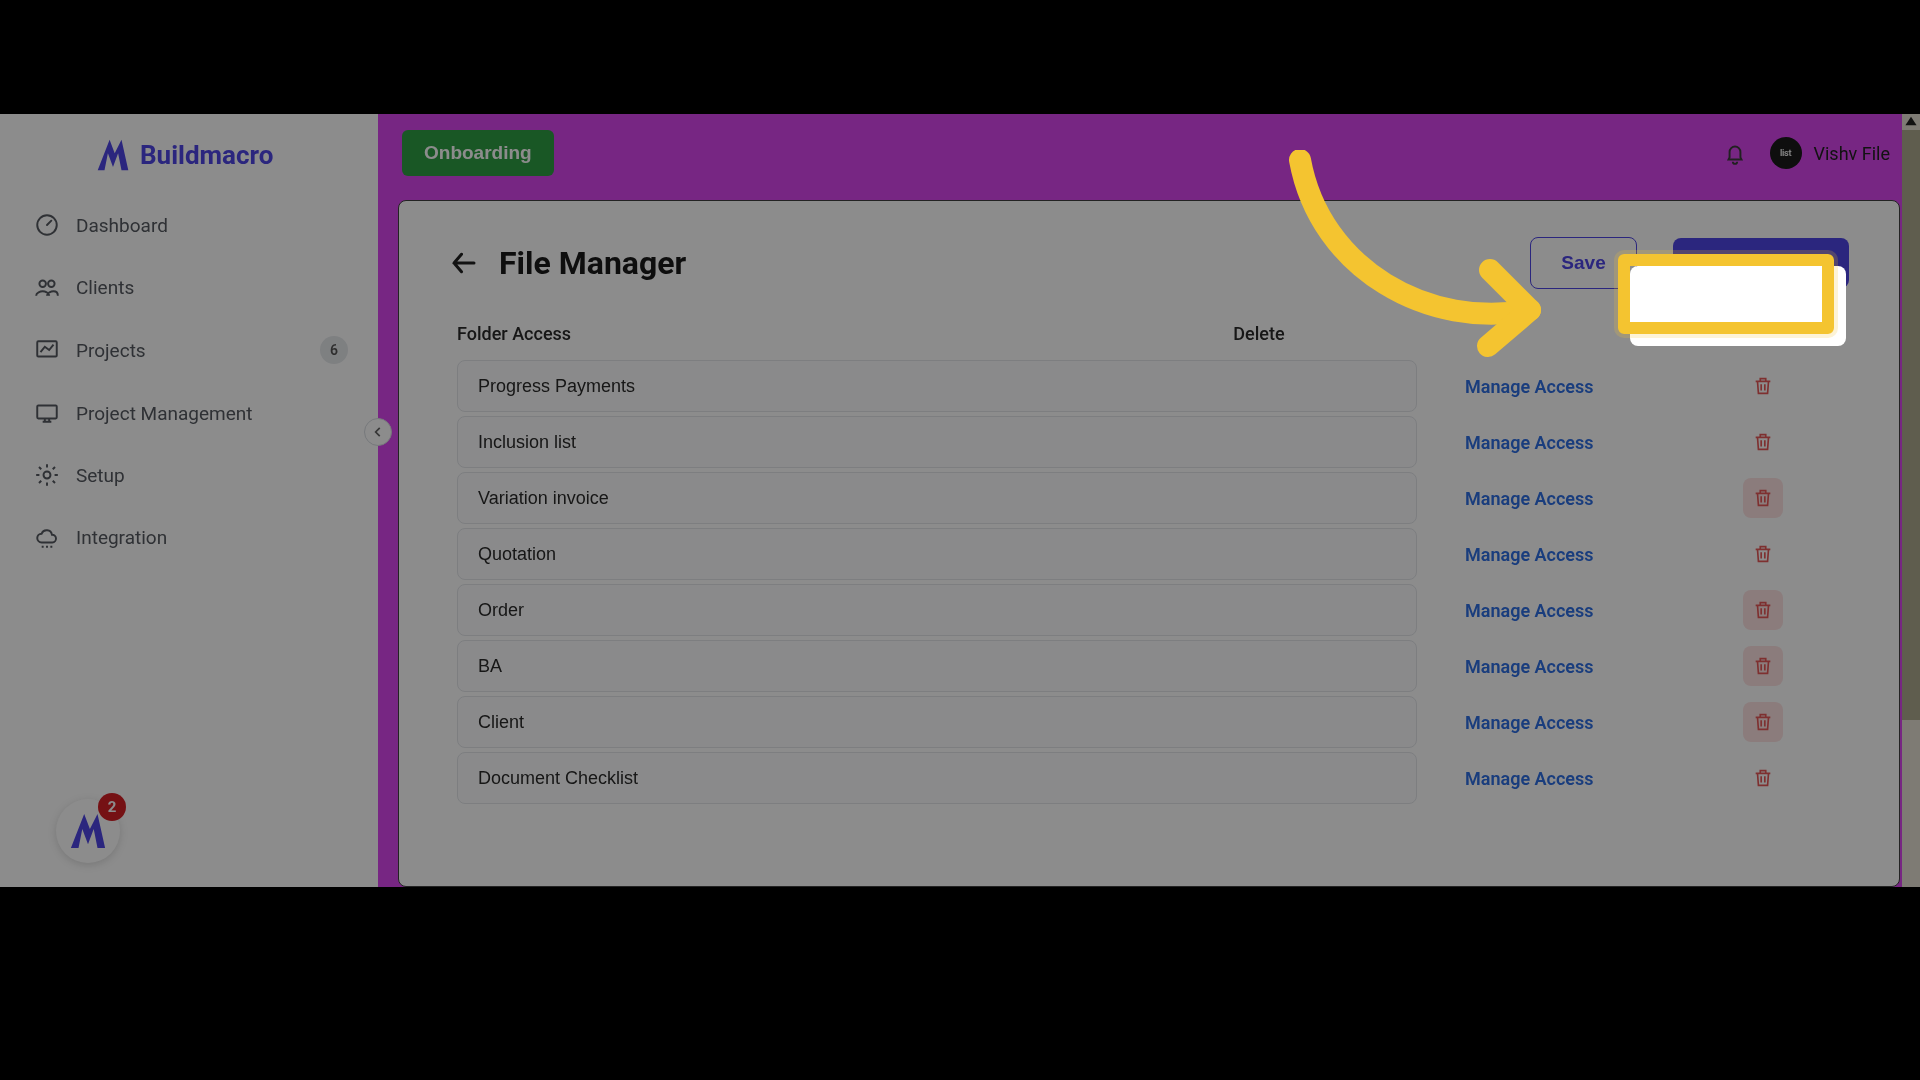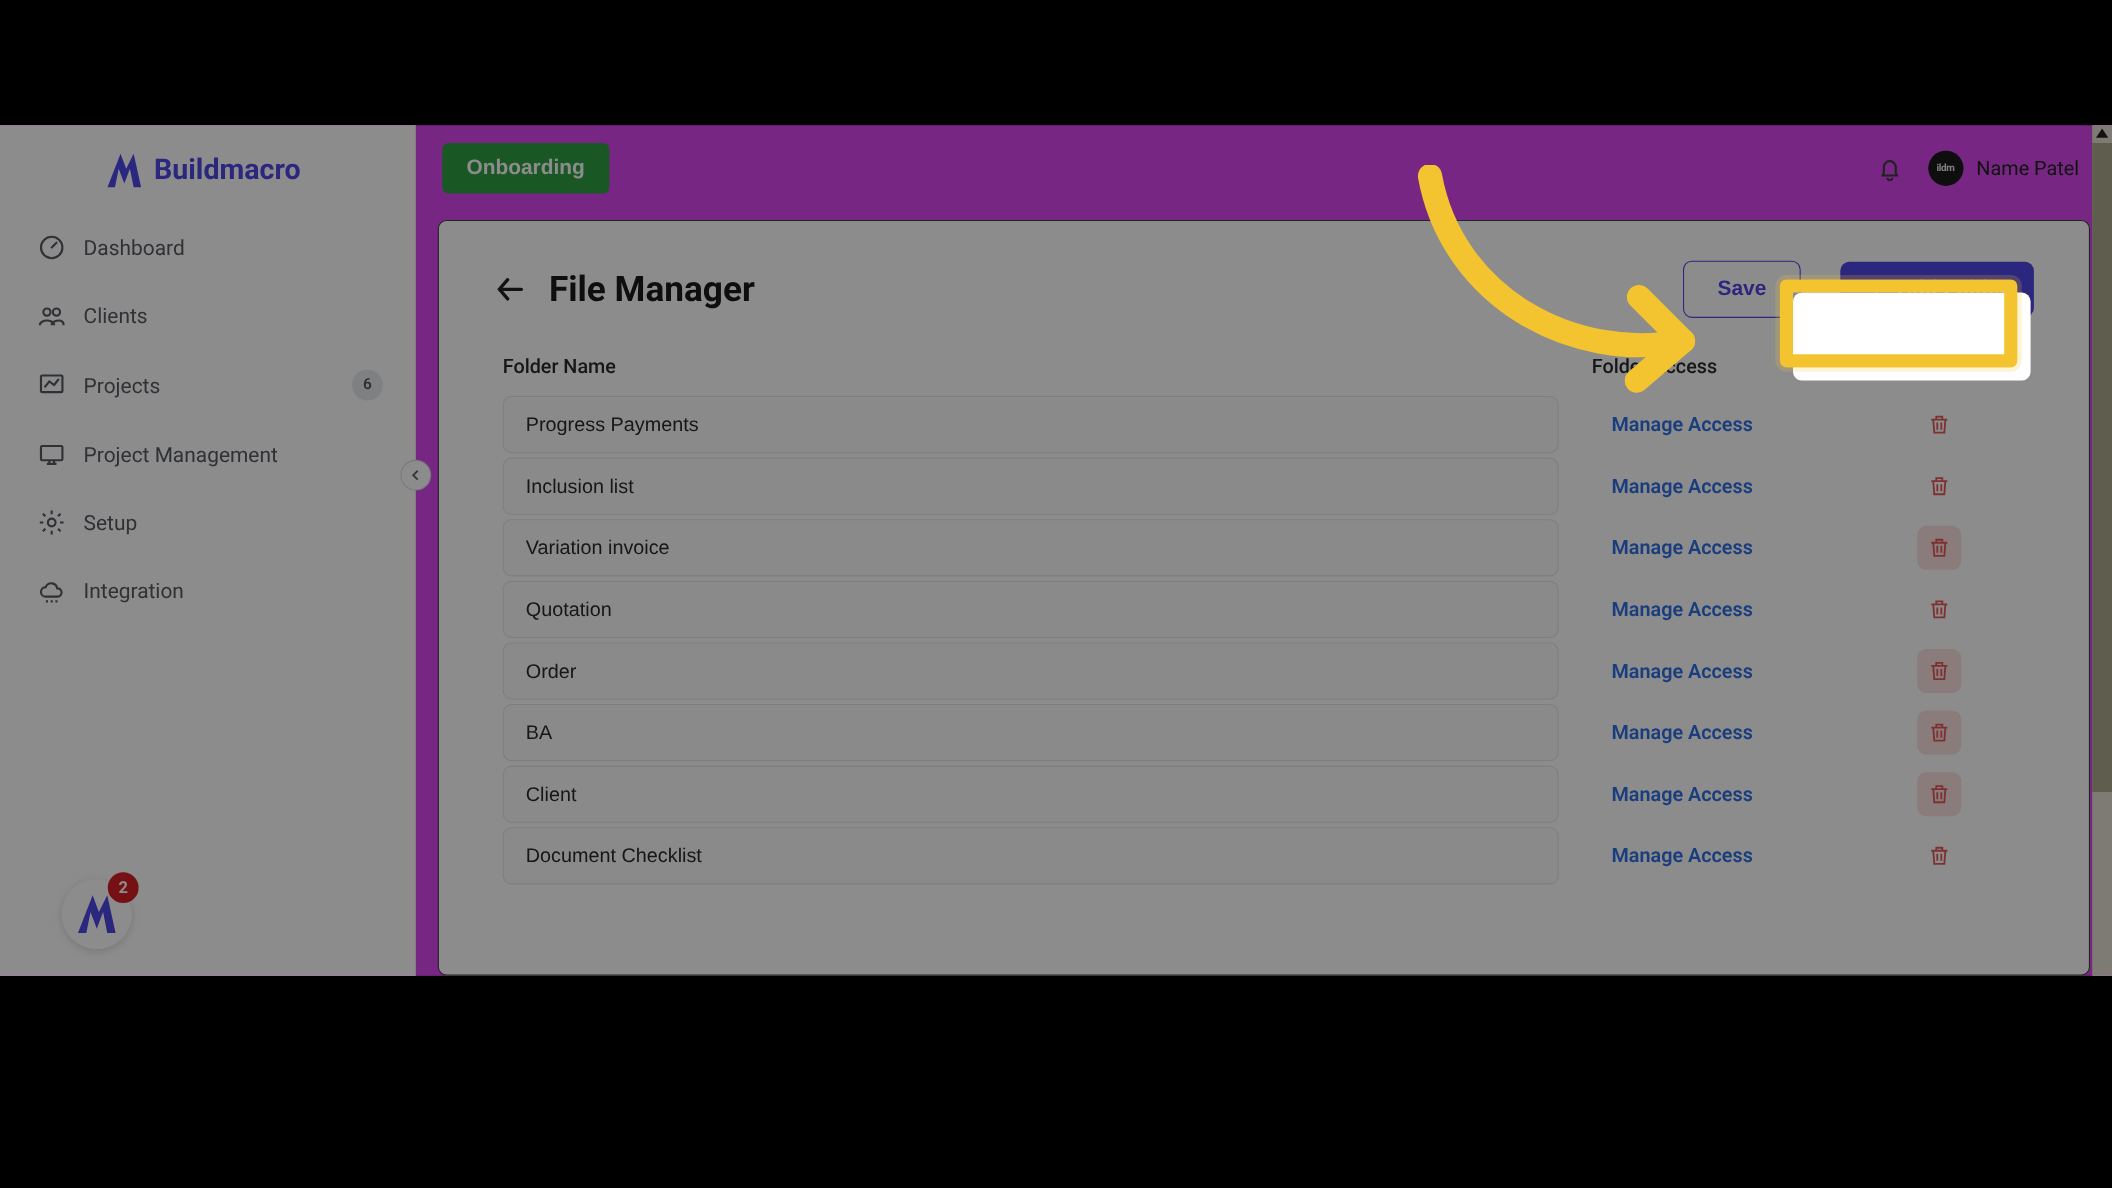--- a/index.html
+++ b/index.html
@@ -139,42 +139,41 @@
     </div>
   </aside>
 
   <div class="main">
     <div class="topbar">
       <button class="onboarding-btn">Onboarding</button>
       <div class="topbar-spacer"></div>
       <svg class="bell" viewBox="0 0 24 24">
           <path fill="none" stroke="#3d3d3d" stroke-width="1.8" d="M6 18 h12 l-1 -2 v-5 a5 5 0 0 0 -10 0 v5 Z M10 20 a2 2 0 0 0 4 0"></path>
         </svg>
-      <div class="avatar">ildm</div>
-      <span class="username">Name Patel</span>
+      <div class="avatar">list</div>
+      <span class="username">Vishv File</span>
     </div>
 
     <div class="content">
       <div class="page-header">
         <svg class="back-btn" viewBox="0 0 24 24">
             <path fill="none" stroke="#222" stroke-width="2.4" stroke-linecap="round" d="M20 12 H4 M10 5 L4 12 L10 19"></path>
           </svg>
         <h1 class="page-title">File Manager</h1>
         <div class="header-spacer"></div>
         <button class="save-btn">Save</button>
         <button class="add-folder-btn">
           <svg width="18" height="18" viewBox="0 0 24 24">
               <path stroke="#fff" stroke-width="2.6" stroke-linecap="round" d="M12 4 V20 M4 12 H20"></path>
             </svg>
           <span>Add Folder</span>
         </button>
       </div>
 
       <div class="tbl-head">
-        <div class="col-name">Folder Name</div>
         <div class="col-access">Folder Access</div>
         <div class="col-delete">Delete</div>
       </div>
 
       <div class="rows">
           <div class="row">
             <input class="folder-input" value="Progress Payments" style="">
             <a class="manage-link">Manage Access</a>
             <div class="delete-wrap">
               <button class="trash-btn trash-outline">

